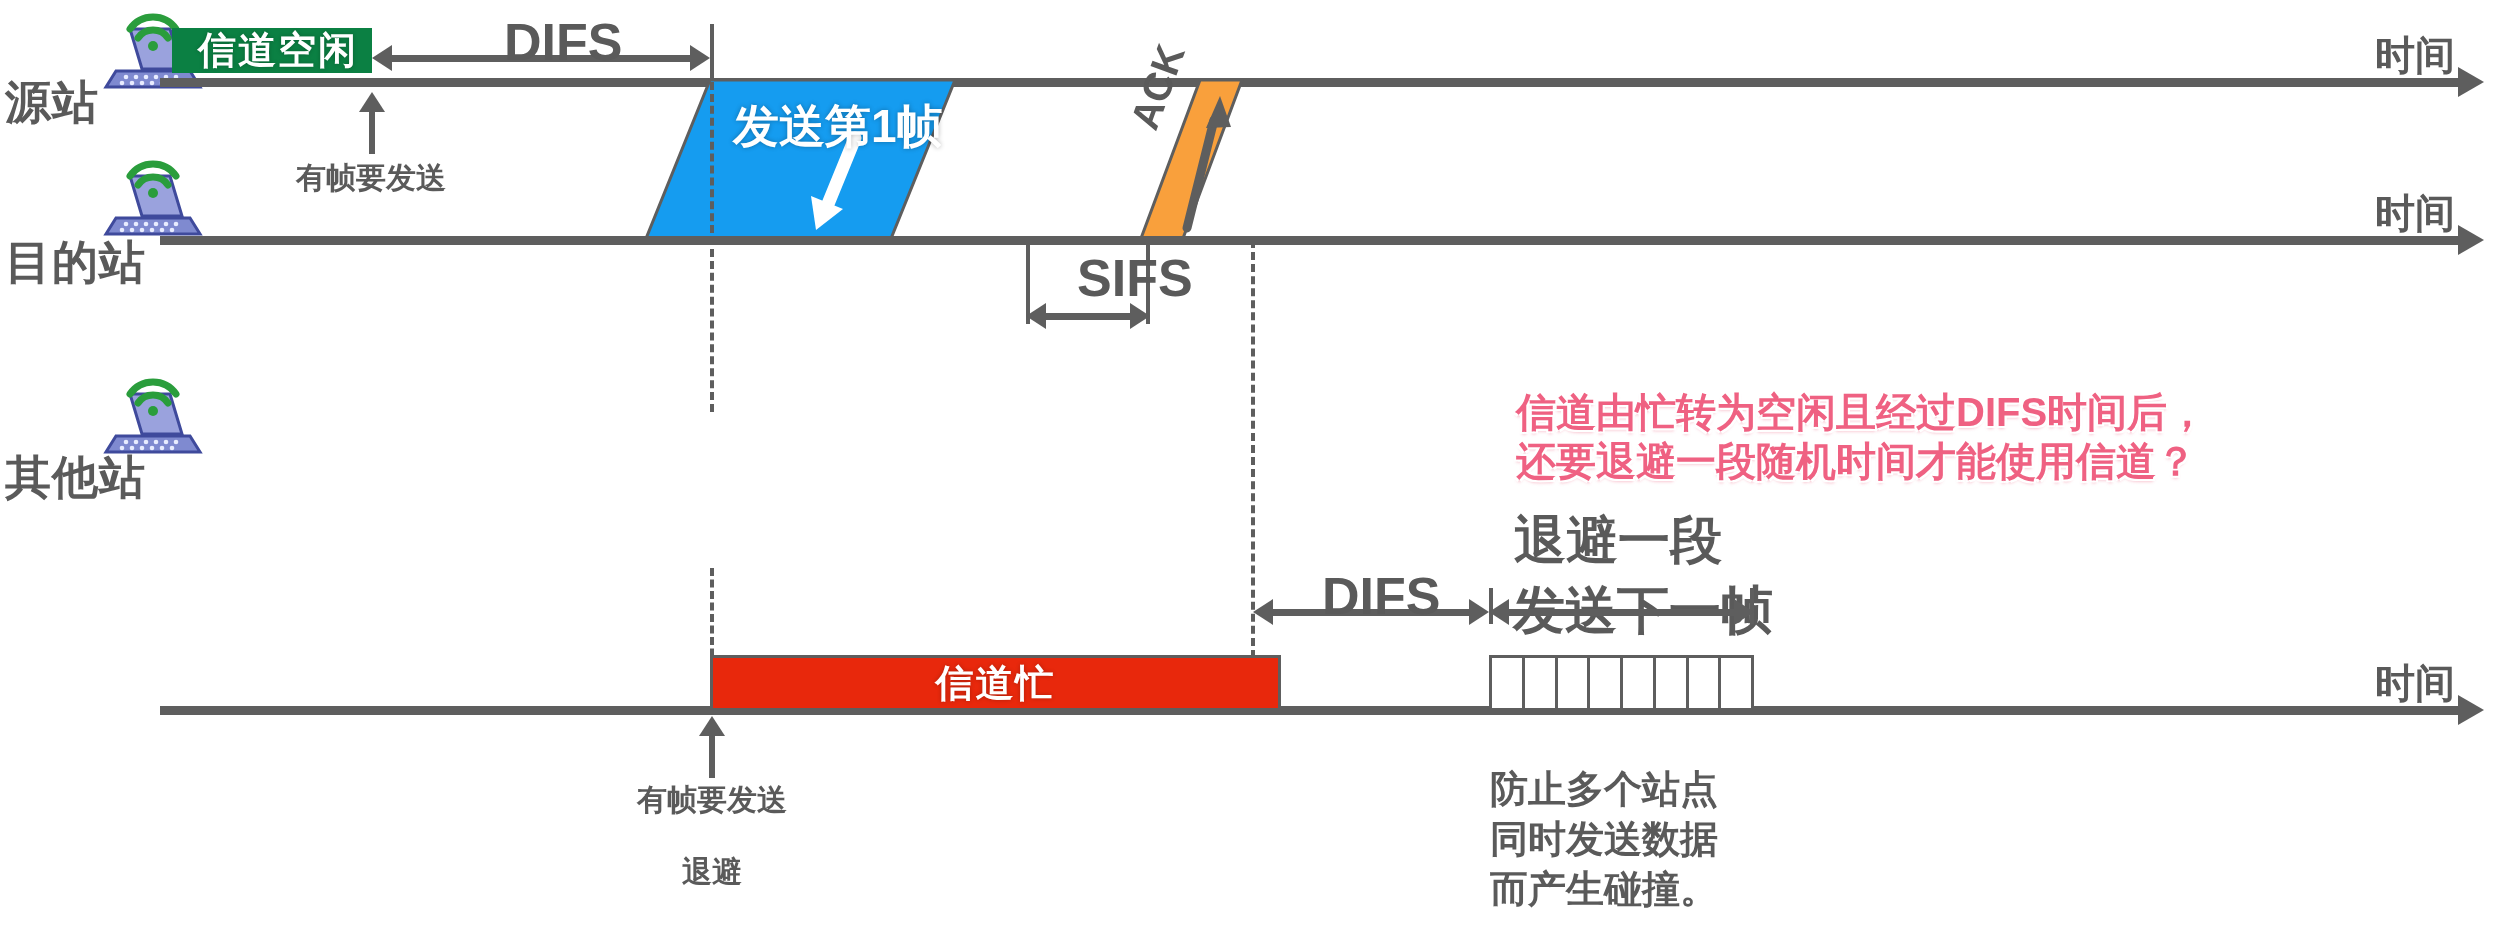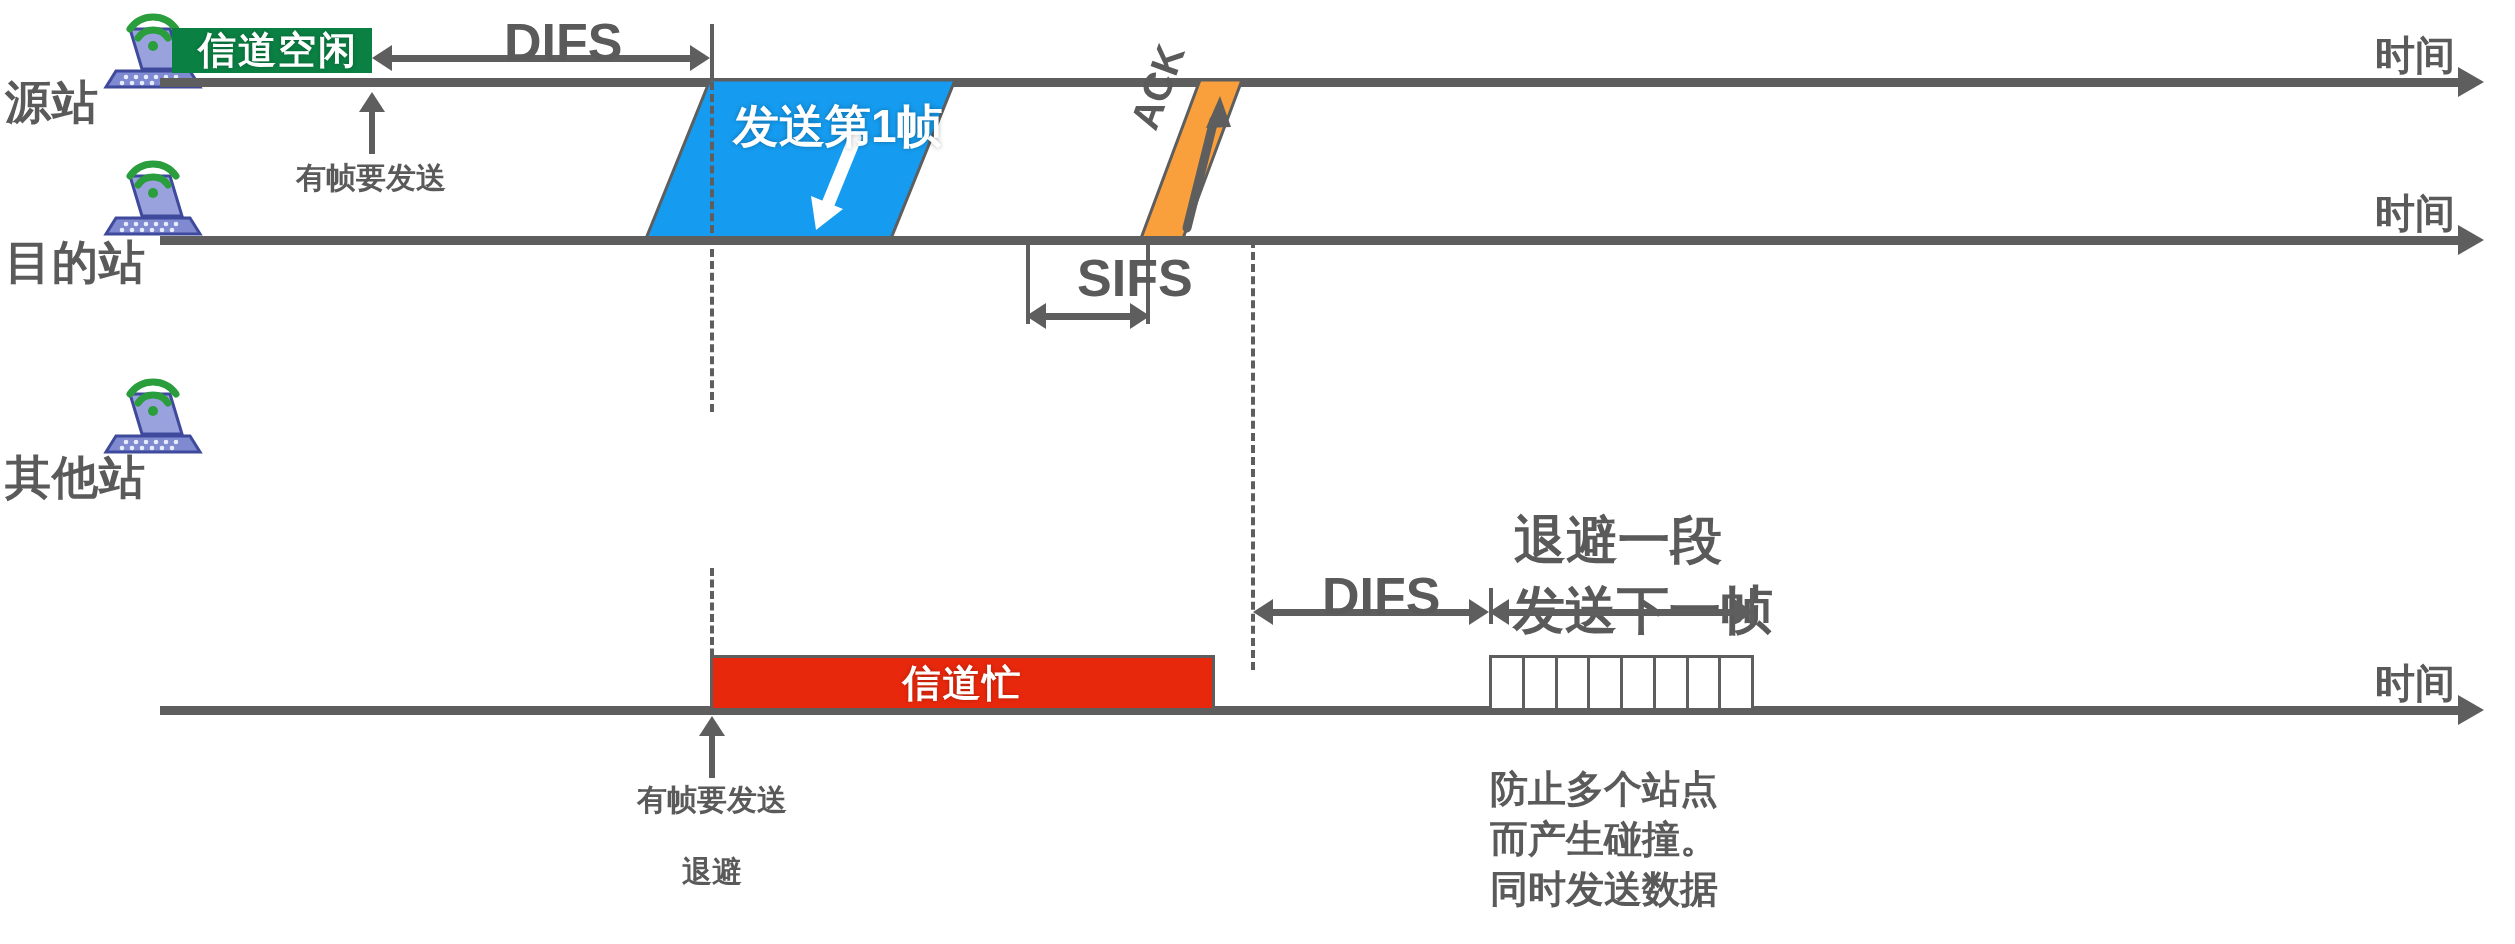--- a/index.html
+++ b/index.html
@@ -311,20 +311,24 @@
   <div class="vline-solid" style="left:1146px; top:240px; height:84px;"></div>
   <div class="measure" style="left:1026px; top:316px; width:124px;">
     <span class="head-l"></span>
       <span class="bar"></span>
       <span class="head-r"></span>
   </div>
   <div class="measure-label" style="left:1033px; top:248px;margin-left:44px;">SIFS</div>
 
   <div class="vline-dash" style="left:1251px; top:240px; height:430px;"></div>
 
+  <div class="annot" style="left:1516px; top:388px;">
+    <div>信道由忙转为空闲且经过DIFS时间后，</div>
+    <div>还要退避一段随机时间才能使用信道？</div>
+  </div>
 
   <div class="measure-label" style="left:1513px; top:506px; text-align:center; width:210px;">
     <div>退避一段</div>
     <div>发送下一帧</div>
   </div>
 
   <div class="measure" style="left:1253px; top:612px; width:236px;">
     <span class="head-l"></span>
       <span class="bar"></span>
       <span class="head-r"></span>
@@ -364,21 +368,21 @@
       <path d="M8 24 A28 28 0 0 1 54 24"></path>
       <path d="M16 33 A18 18 0 0 1 46 33"></path>
     </g>
     <circle cx="31" cy="41" r="5" fill="#2a9d3c"></circle>
   </svg>
 
   <div class="axis" style="left:160px; top:706px; width:2300px;"></div>
   <div class="axis-head" style="left:2458px; top:695px;"></div>
   <div class="time-label" style="left:2375px; top:656px;">时间</div>
 
-  <div class="block red" style="left:710px; top:655px; width:505px; height:56px;">信道忙</div>
+  <div class="block red" style="left:710px; top:655px; width:571px; height:56px;">信道忙</div>
 
   <div class="slots" style="left:1489px; top:655px; width:265px; height:56px;">
     <span class="slot"></span>
     <span class="slot"></span>
     <span class="slot"></span>
     <span class="slot"></span>
     <span class="slot"></span>
     <span class="slot"></span>
     <span class="slot"></span>
     <span class="slot"></span>
@@ -387,17 +391,17 @@
 
   <div class="pointer" style="left:698px; top:716px; width:28px; height:62px;">
     <span class="head"></span>
     <span class="stem" style="top:16px; height:46px;"></span>
   </div>
   <div class="callout-text" style="left:567px; top:780px; width:290px;">有帧要发送</div>
   <div class="callout-text" style="left:567px; top:852px; width:290px;">退避</div>
 
   <div class="note" style="left:1490px; top:764px;">
     <div>防止多个站点</div>
+    <div>同时发送数据</div>
     <div>而产生碰撞。</div>
-    <div>同时发送数据</div>
   </div>
 
 </div>
 
 </body></html>

